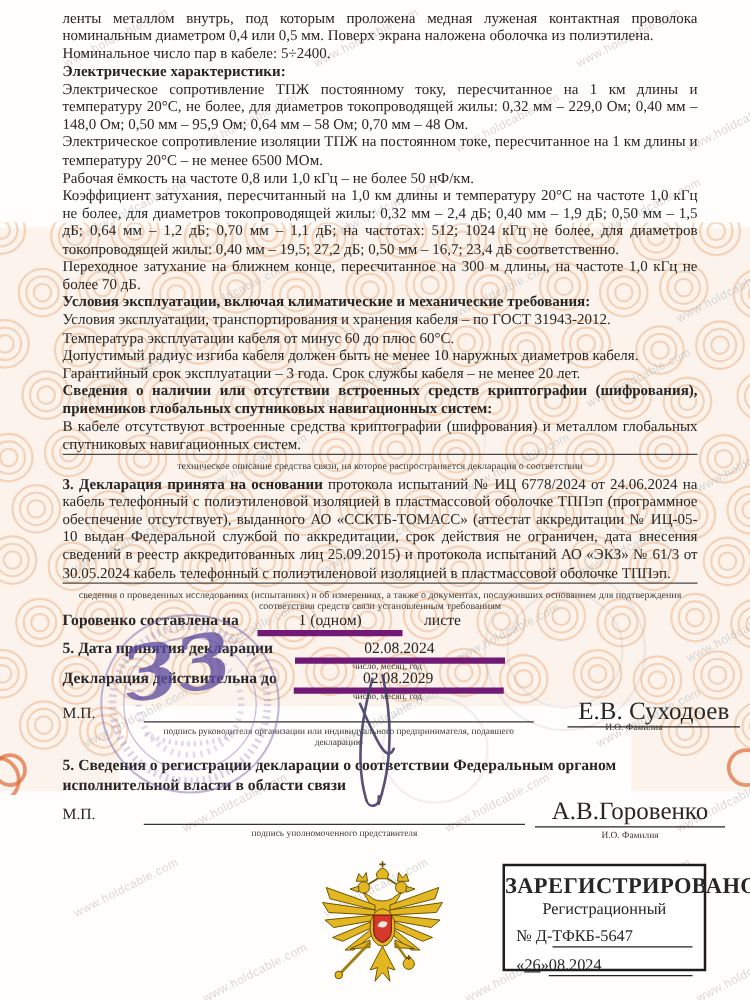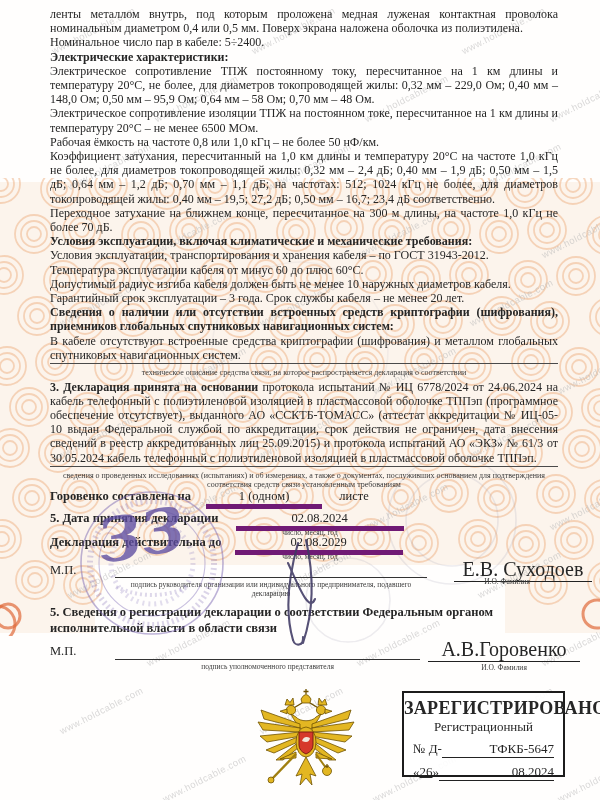--- a/index.html
+++ b/index.html
@@ -32,21 +32,21 @@
   .mark33{position:absolute;left:98px;top:500px;font-size:60px;font-style:italic;font-weight:bold;
           color:rgba(92,76,160,0.78);transform:rotate(-10deg);z-index:5;
           font-family:"DejaVu Serif",serif;}
   
   .regbox{position:absolute;left:402px;top:691px;width:163px;height:86px;border:2px solid #1c1c1c;
           background:rgba(255,255,255,.92);z-index:4;text-align:center;padding-top:5px;
           box-sizing:border-box;}
   .regl1{font-size:18px;font-weight:600;letter-spacing:.3px;}
   .regl2{font-size:13px;margin-top:0px;}
   .regrow{display:flex;align-items:baseline;margin:6px 9px 0 9px;font-size:13px;}
-  .bval{flex:1;text-align:right;border-bottom:1px solid #222;}
+  .bval{flex:1;text-align:left;border-bottom:1px solid #222;}
   svg{display:block;}
 </style>
 </head>
 <body>
 
 <div class="page">
 
   <svg id="guilloche" class="layer" style="top:178px;z-index:1;" width="600" height="458" viewBox="0 0 600 458">
       <rect x="0" y="4" width="600" height="383" fill="#fcf4ec"></rect>
       <rect x="0" y="387" width="95" height="68" fill="#fcf4ec"></rect>

